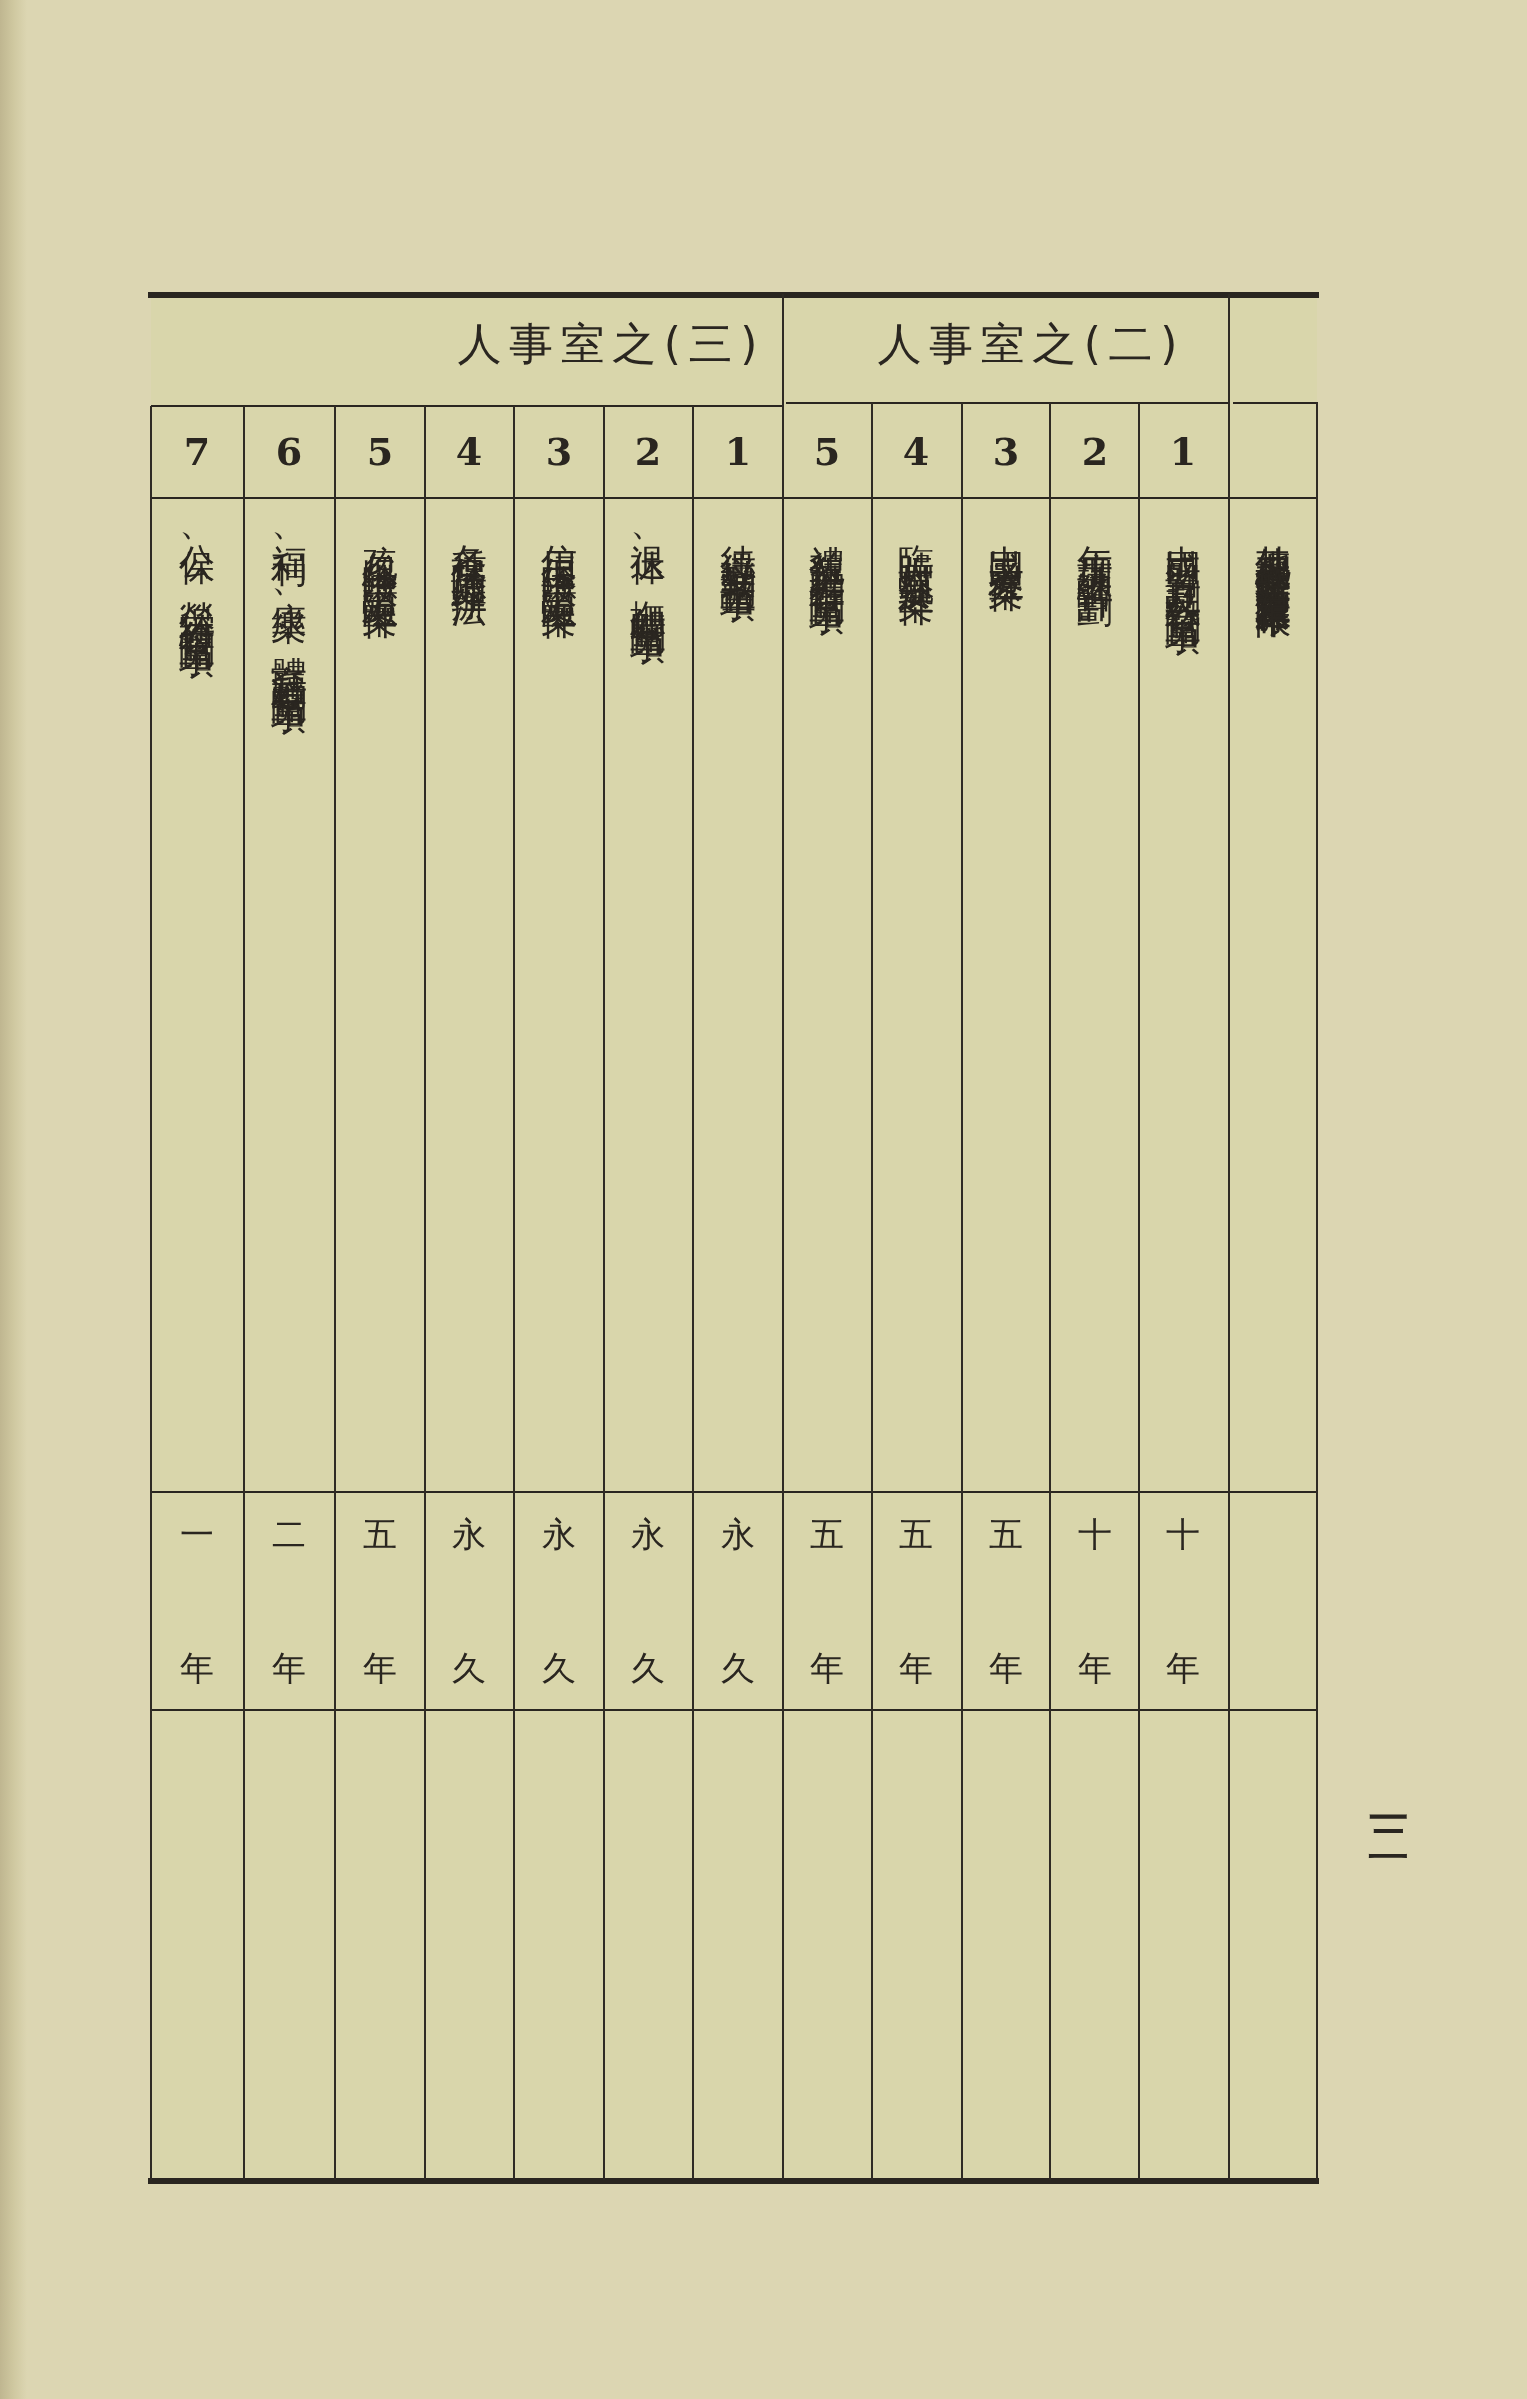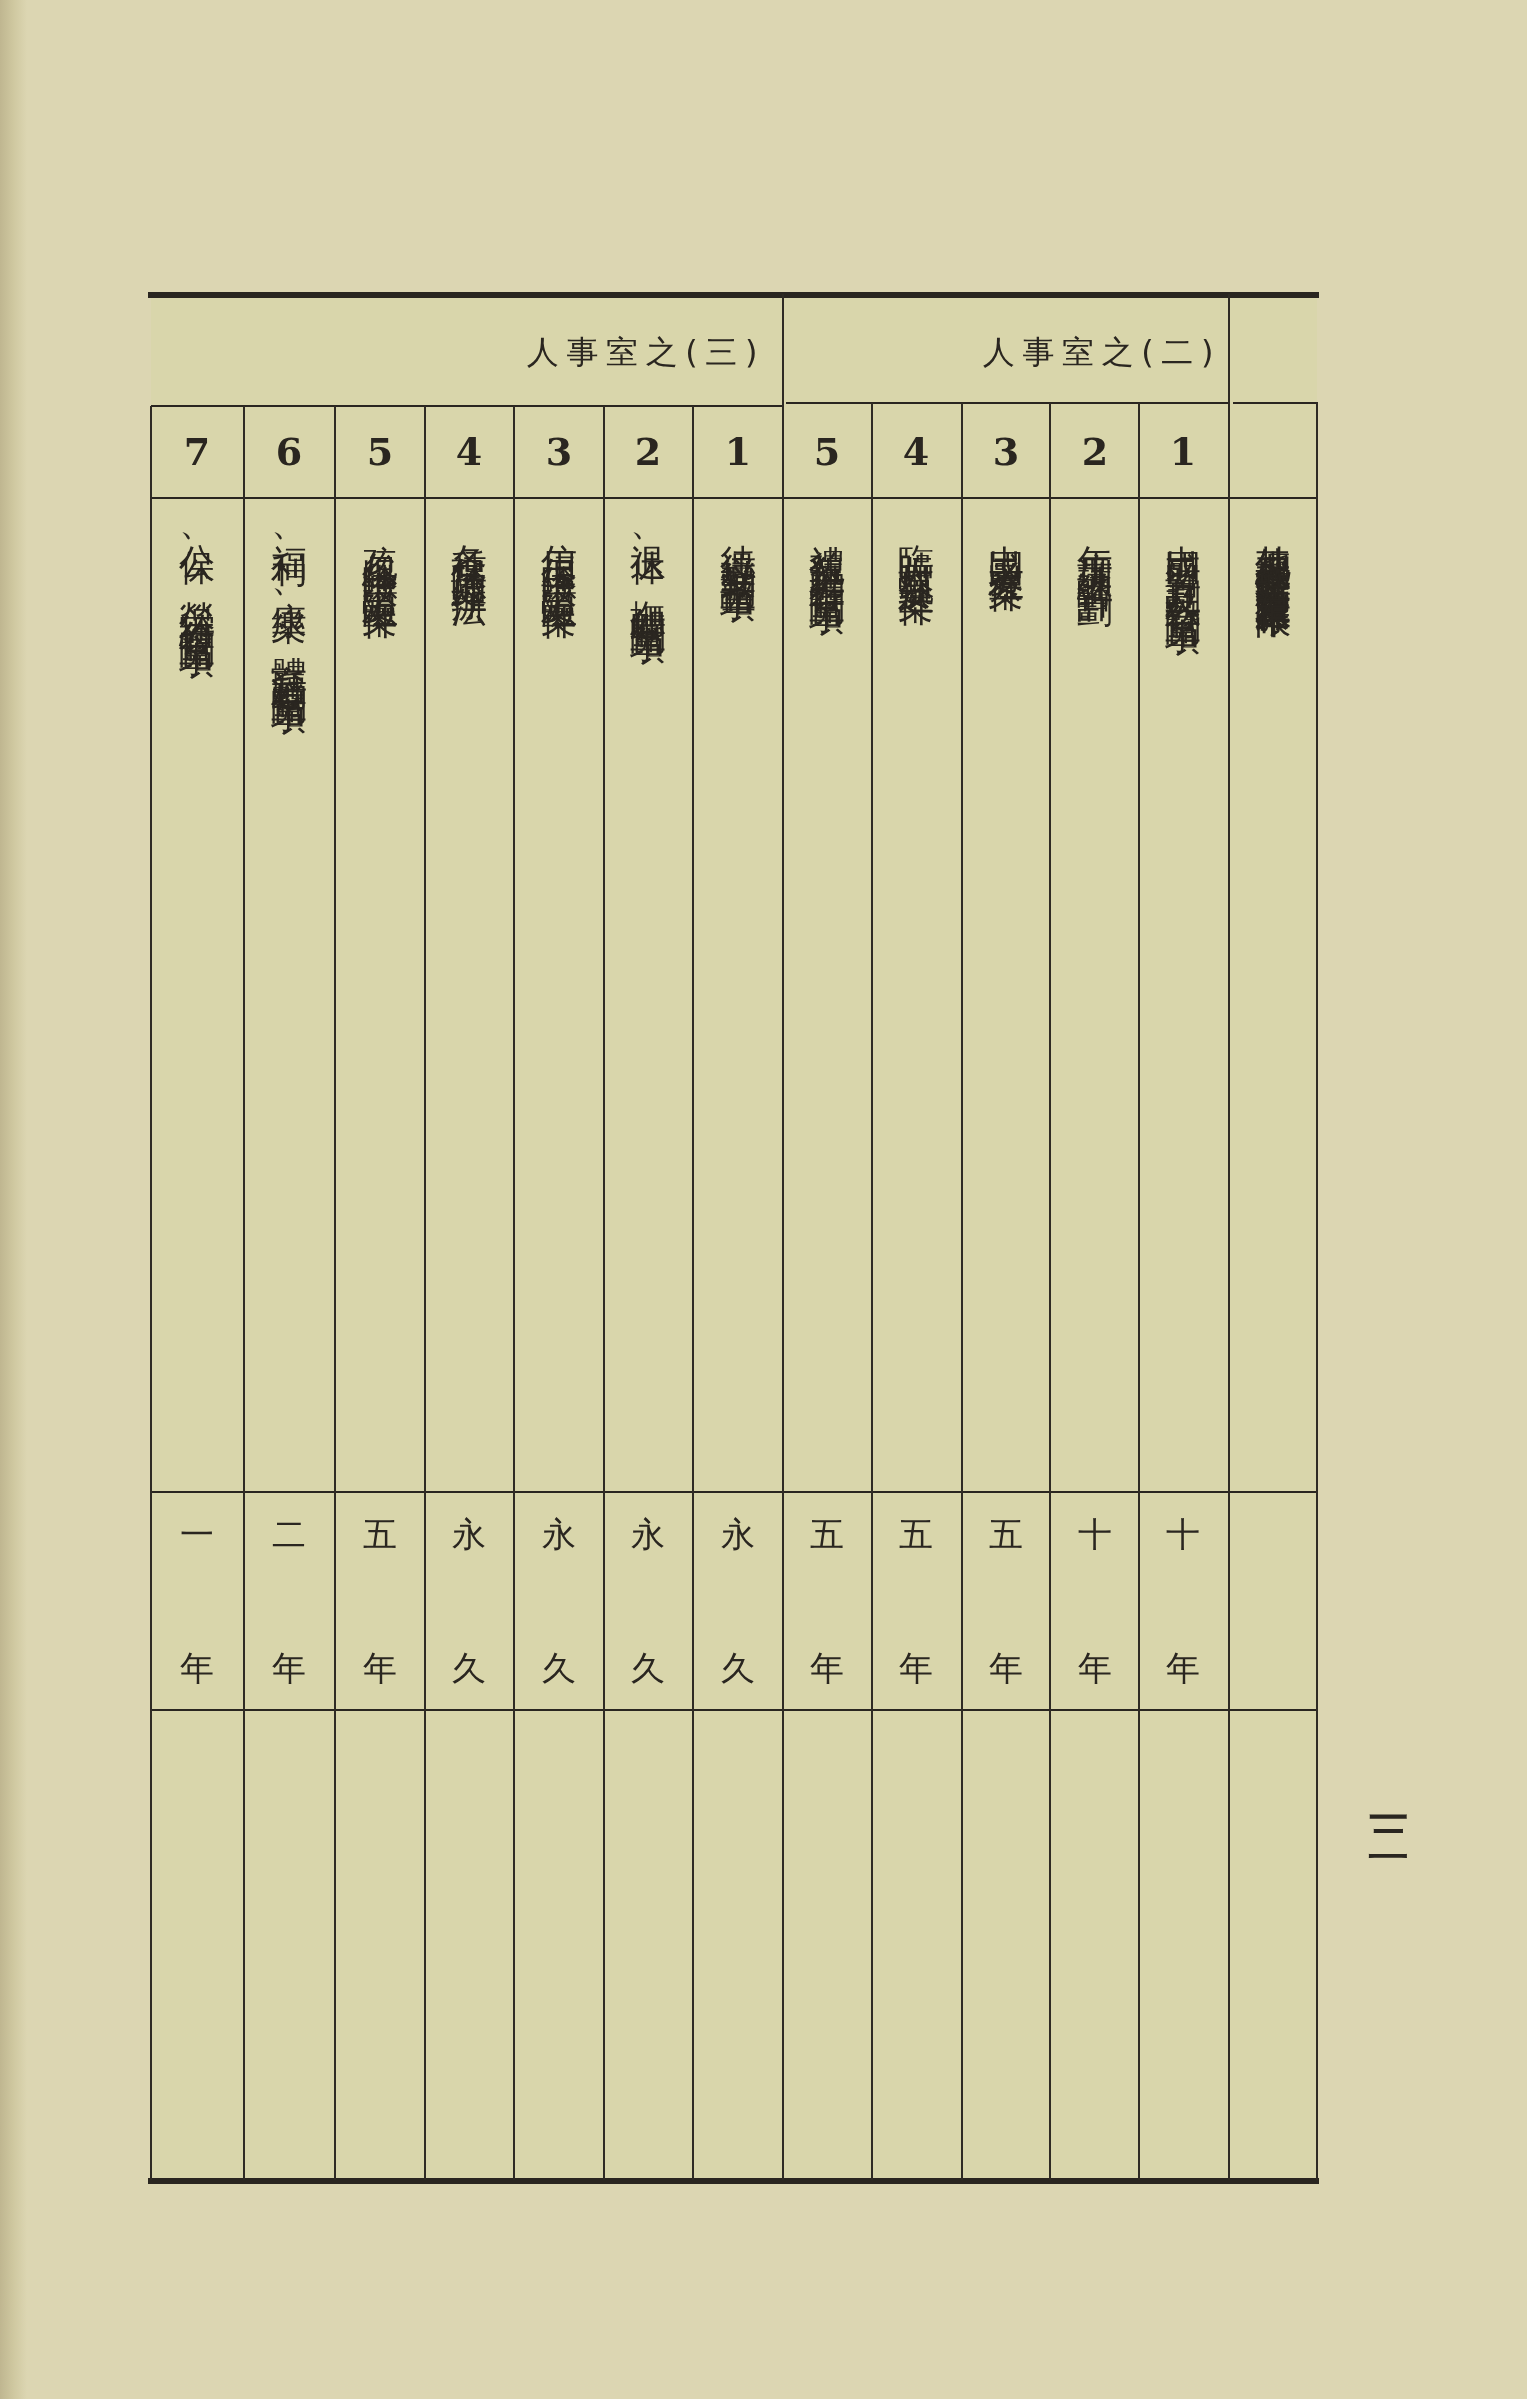--- a/index.html
+++ b/index.html
@@ -37,23 +37,23 @@
       background: #2f2b24;
     }
     .heavy { height: 5.7px; }
     .thin { height: 1.9px; }
 
     .group-header {
       position: absolute;
       top: 315px;
       height: 76px;
       display: flex;
-      align-items: center;
+      align-items: flex-start;
       justify-content: flex-end;
-      font-size: 32px;
+      font-size: 44px;
       letter-spacing: 7.6px;
       font-family: "DejaVu Sans", "Liberation Sans", sans-serif;
     }
     .num-cell {
       position: absolute;
       top: 411px;
       height: 81px;
       width: 90px;
       display: flex;
       align-items: center;
@@ -139,21 +139,21 @@
   <div class="vline" style="left:871px; top:403px; height:1777px;"></div>
   <div class="vline" style="left:961px; top:403px; height:1777px;"></div>
   <div class="vline" style="left:1049px; top:403px; height:1777px;"></div>
   <div class="vline" style="left:1138px; top:403px; height:1777px;"></div>
   <div class="vline" style="left:1228px; top:294px; height:1886px;"></div>
   <div class="vline" style="left:1316px; top:402px; height:1778px;"></div>
 
   <div class="group-header" style="left:163px; width:602px;">
     <span>人事室之(三)</span>
   </div>
-  <div class="group-header" style="left:800px; width:421px;">
+  <div class="group-header" style="left:764px; width:421px;">
     <span>人事室之(二)</span>
   </div>
 
   <div class="num-cell" style="left:152px;">7</div>
   <div class="num-cell" style="left:244px;">6</div>
   <div class="num-cell" style="left:335px;">5</div>
   <div class="num-cell" style="left:424px;">4</div>
   <div class="num-cell" style="left:514px;">3</div>
   <div class="num-cell" style="left:603px;">2</div>
   <div class="num-cell" style="left:693px;">1</div>

